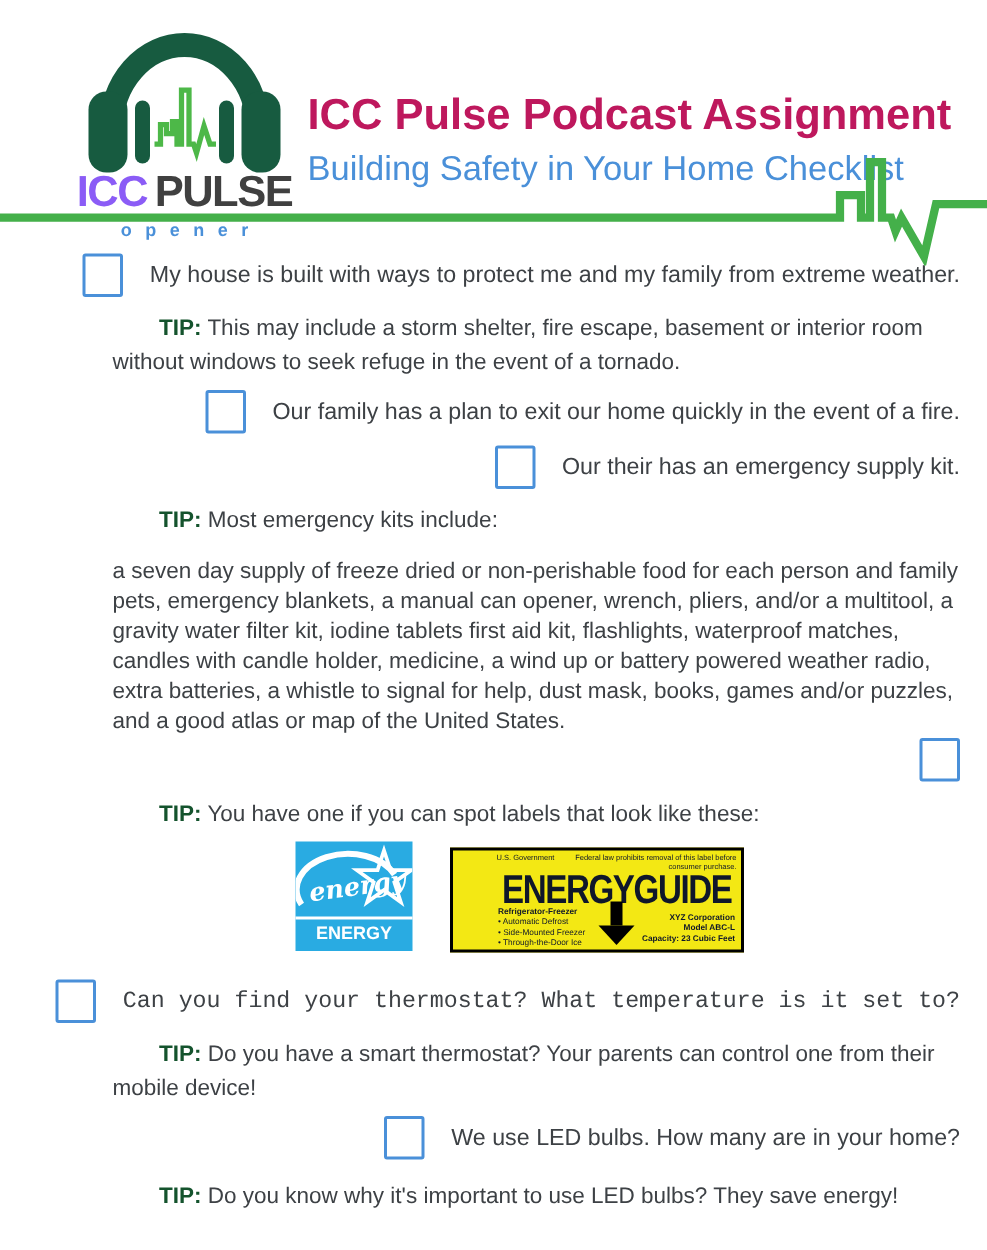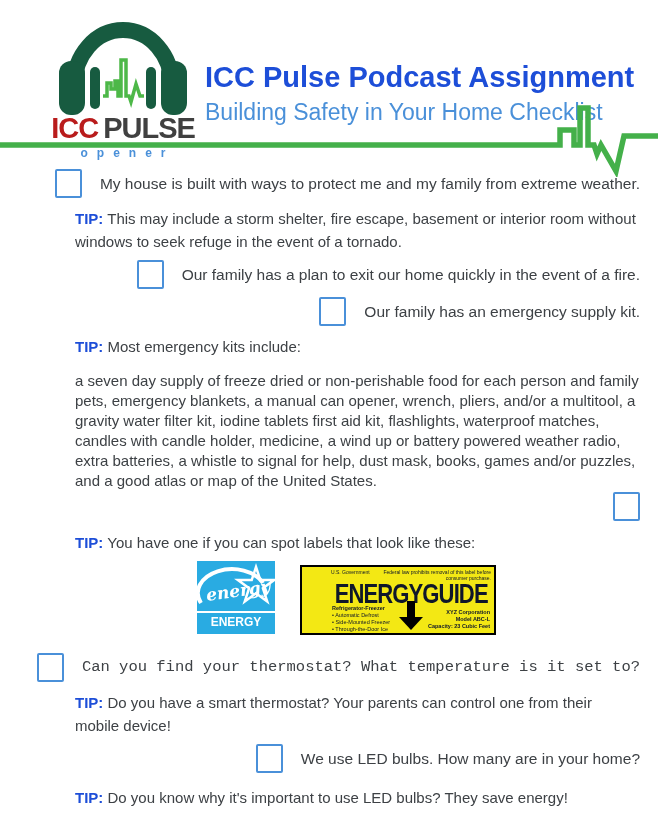--- a/index.html
+++ b/index.html
@@ -8,41 +8,41 @@
     width:658px; height:833px; overflow:hidden; position:relative;
     font-family:"Liberation Sans", sans-serif; color:#3d4145;
   }
   .page { width:658px; height:833px; position:relative; }
 
   
   .header { position:relative; height:145px; }
   .logo { position:absolute; left:48px; top:6px; width:150px; text-align:center; }
   .logo svg { display:block; margin:0 auto; }
   .logo-word { font-weight:bold; font-size:29px; letter-spacing:-1px; line-height:1; margin-top:-2px; }
-  .logo-word .icc { color:#b91c1c; }
+  .logo-word .icc { color:#8b5cf6; }
   .logo-word .pulse { color:#404040; margin-left:5px; }
   .logo-podcast { color:#4a90d9; font-size:12px; letter-spacing:9px; padding-left:9px; margin-top:3px; font-weight:bold; }
   .titles { padding-left:205px; padding-top:62px; }
-  .title { color:#1d4ed8; font-size:29px; font-weight:bold; line-height:1.1; }
+  .title { color:#be185d; font-size:29px; font-weight:bold; line-height:1.1; }
   .subtitle { color:#4a90d9; font-size:23px; font-weight:normal; margin-top:5px; }
 
   
   .divider { position:relative; height:75px; margin-top:-43px; }
   .divider svg { display:block; }
 
   
   .checklist { margin-top:-8px; padding:0 18px 0 30px; }
   .item-row { display:flex; align-items:flex-start;justify-content:flex-end; }
   .checkbox {
     width:27px; height:29px; border:2px solid #4a90d9; background:#fff;
     border-radius:2px; flex:0 0 auto; cursor:pointer;
   }
   .item-text { margin-left:18px; padding-top:4px; font-size:15.5px; line-height:21px; max-width:565px; }
   .tip { margin-left:45px; font-size:15px; line-height:23px; max-width:580px; }
-  .tip-label { color:#1d4ed8; font-weight:bold; }
+  .tip-label { color:#14532d; font-weight:bold;margin-left:31px; }
   .kit-para { margin-left:45px; font-size:15px; line-height:20px; max-width:580px; }
 
   .mt9  { margin-top:9px; }
   .mt7  { margin-top:7px;padding-left:20px; }
   .mt8  { margin-top:8px; }
   .mt13 { margin-top:13px; }
   .mt1  { margin-top:1px; }
   .mt10 { margin-top:10px; }
   .mt18 { margin-top:18px;font-family:Liberation Mono, monospace; }
 
@@ -124,21 +124,21 @@
       <span>This may include a storm shelter, fire escape, basement or interior room without windows to seek refuge in the event of a tornado.</span>
     </p>
 
     <div class="item-row mt7">
       <div class="checkbox"></div>
       <div class="item-text">Our family has a plan to exit our home quickly in the event of a fire.</div>
     </div>
 
     <div class="item-row mt8">
       <div class="checkbox"></div>
-      <div class="item-text">Our family has an emergency supply kit.</div>
+      <div class="item-text">Our their has an emergency supply kit.</div>
     </div>
     <p class="tip mt9">
       <span class="tip-label">TIP:</span>
       <span>Most emergency kits include:</span>
     </p>
     <p class="kit-para mt13">a seven day supply of freeze dried or non-perishable food for each person and family pets, emergency blankets, a manual can opener, wrench, pliers, and/or a multitool, a gravity water filter kit, iodine tablets first aid kit, flashlights, waterproof matches, candles with candle holder, medicine, a wind up or battery powered weather radio, extra batteries, a whistle to signal for help, dust mask, books, games and/or puzzles, and a good atlas or map of the United States.</p>
 
     <div class="item-row mt1">
       <div class="checkbox"></div>
     </div>

